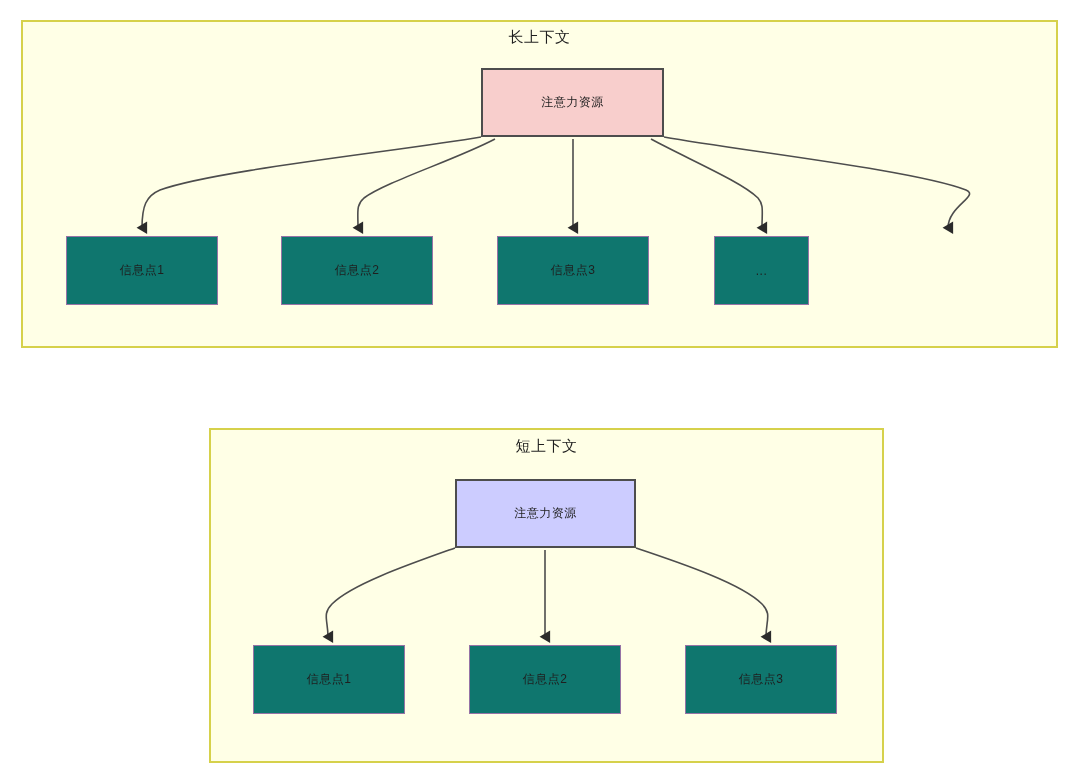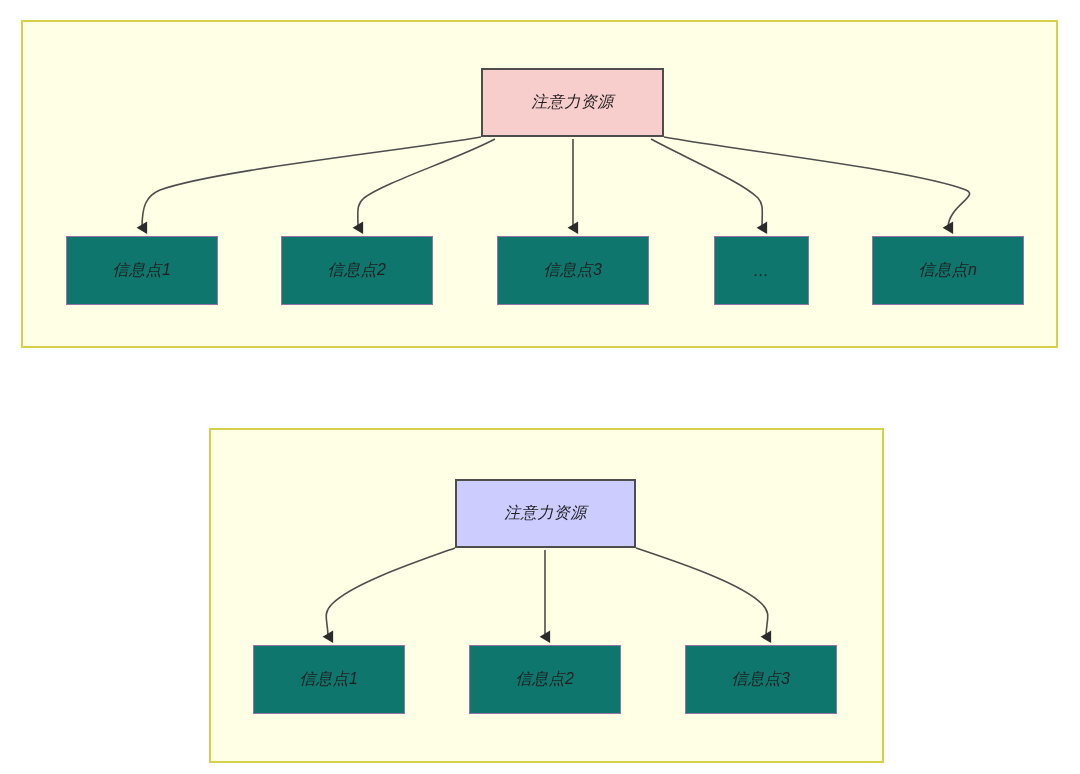--- a/index.html
+++ b/index.html
@@ -39,25 +39,24 @@
     letter-spacing: 0.5px;
     white-space: nowrap;
   }
 
   .node {
     position: absolute;
     box-sizing: border-box;
     display: flex;
     align-items: center;
     justify-content: center;
-    font-size: 16px;
+    font-size: 12px;
     color: #1f1f1f;
     letter-spacing: 0.5px;
     white-space: nowrap;
-    font-style: italic;
   }
 
   .node-attn-red {
     background: #f8cecc;
     border: 2px solid #4d4d4d;
   }
 
   .node-attn-purple {
     background: #ccccff;
     border: 2px solid #4d4d4d;
@@ -76,20 +75,21 @@
     pointer-events: none;
   }
 </style>
 </head>
 <body>
 
 <div id="canvas">
 
   <div class="group-box" style="left:21px; top:20px; width:1037px; height:328px;"></div>
 
+  <div class="group-title" style="left:21px; top:28px; width:1037px;">长上下文</div>
 
   <div class="node node-attn-red" style="left:481px; top:68px; width:183px; height:69px;">
     <span>注意力资源</span>
   </div>
 
   <div class="node node-info" style="left:66px; top:236px; width:152px; height:69px;">
     <span>信息点1</span>
   </div>
 
   <div class="node node-info" style="left:281px; top:236px; width:152px; height:69px;">
@@ -97,26 +97,24 @@
   </div>
 
   <div class="node node-info" style="left:497px; top:236px; width:152px; height:69px;">
     <span>信息点3</span>
   </div>
 
   <div class="node node-info" style="left:714px; top:236px; width:95px; height:69px;">
     <span>...</span>
   </div>
 
-  <div class="node node-info" style="left:872px; top:236px; width:152px; height:69px;">
-    <span>信息点n</span>
-  </div>
 
   <div class="group-box" style="left:209px; top:428px; width:675px; height:335px;"></div>
 
+  <div class="group-title" style="left:209px; top:437px; width:675px;">短上下文</div>
 
   <div class="node node-attn-purple" style="left:455px; top:479px; width:181px; height:69px;">
     <span>注意力资源</span>
   </div>
 
   <div class="node node-info" style="left:253px; top:645px; width:152px; height:69px;">
     <span>信息点1</span>
   </div>
 
   <div class="node node-info" style="left:469px; top:645px; width:152px; height:69px;">

